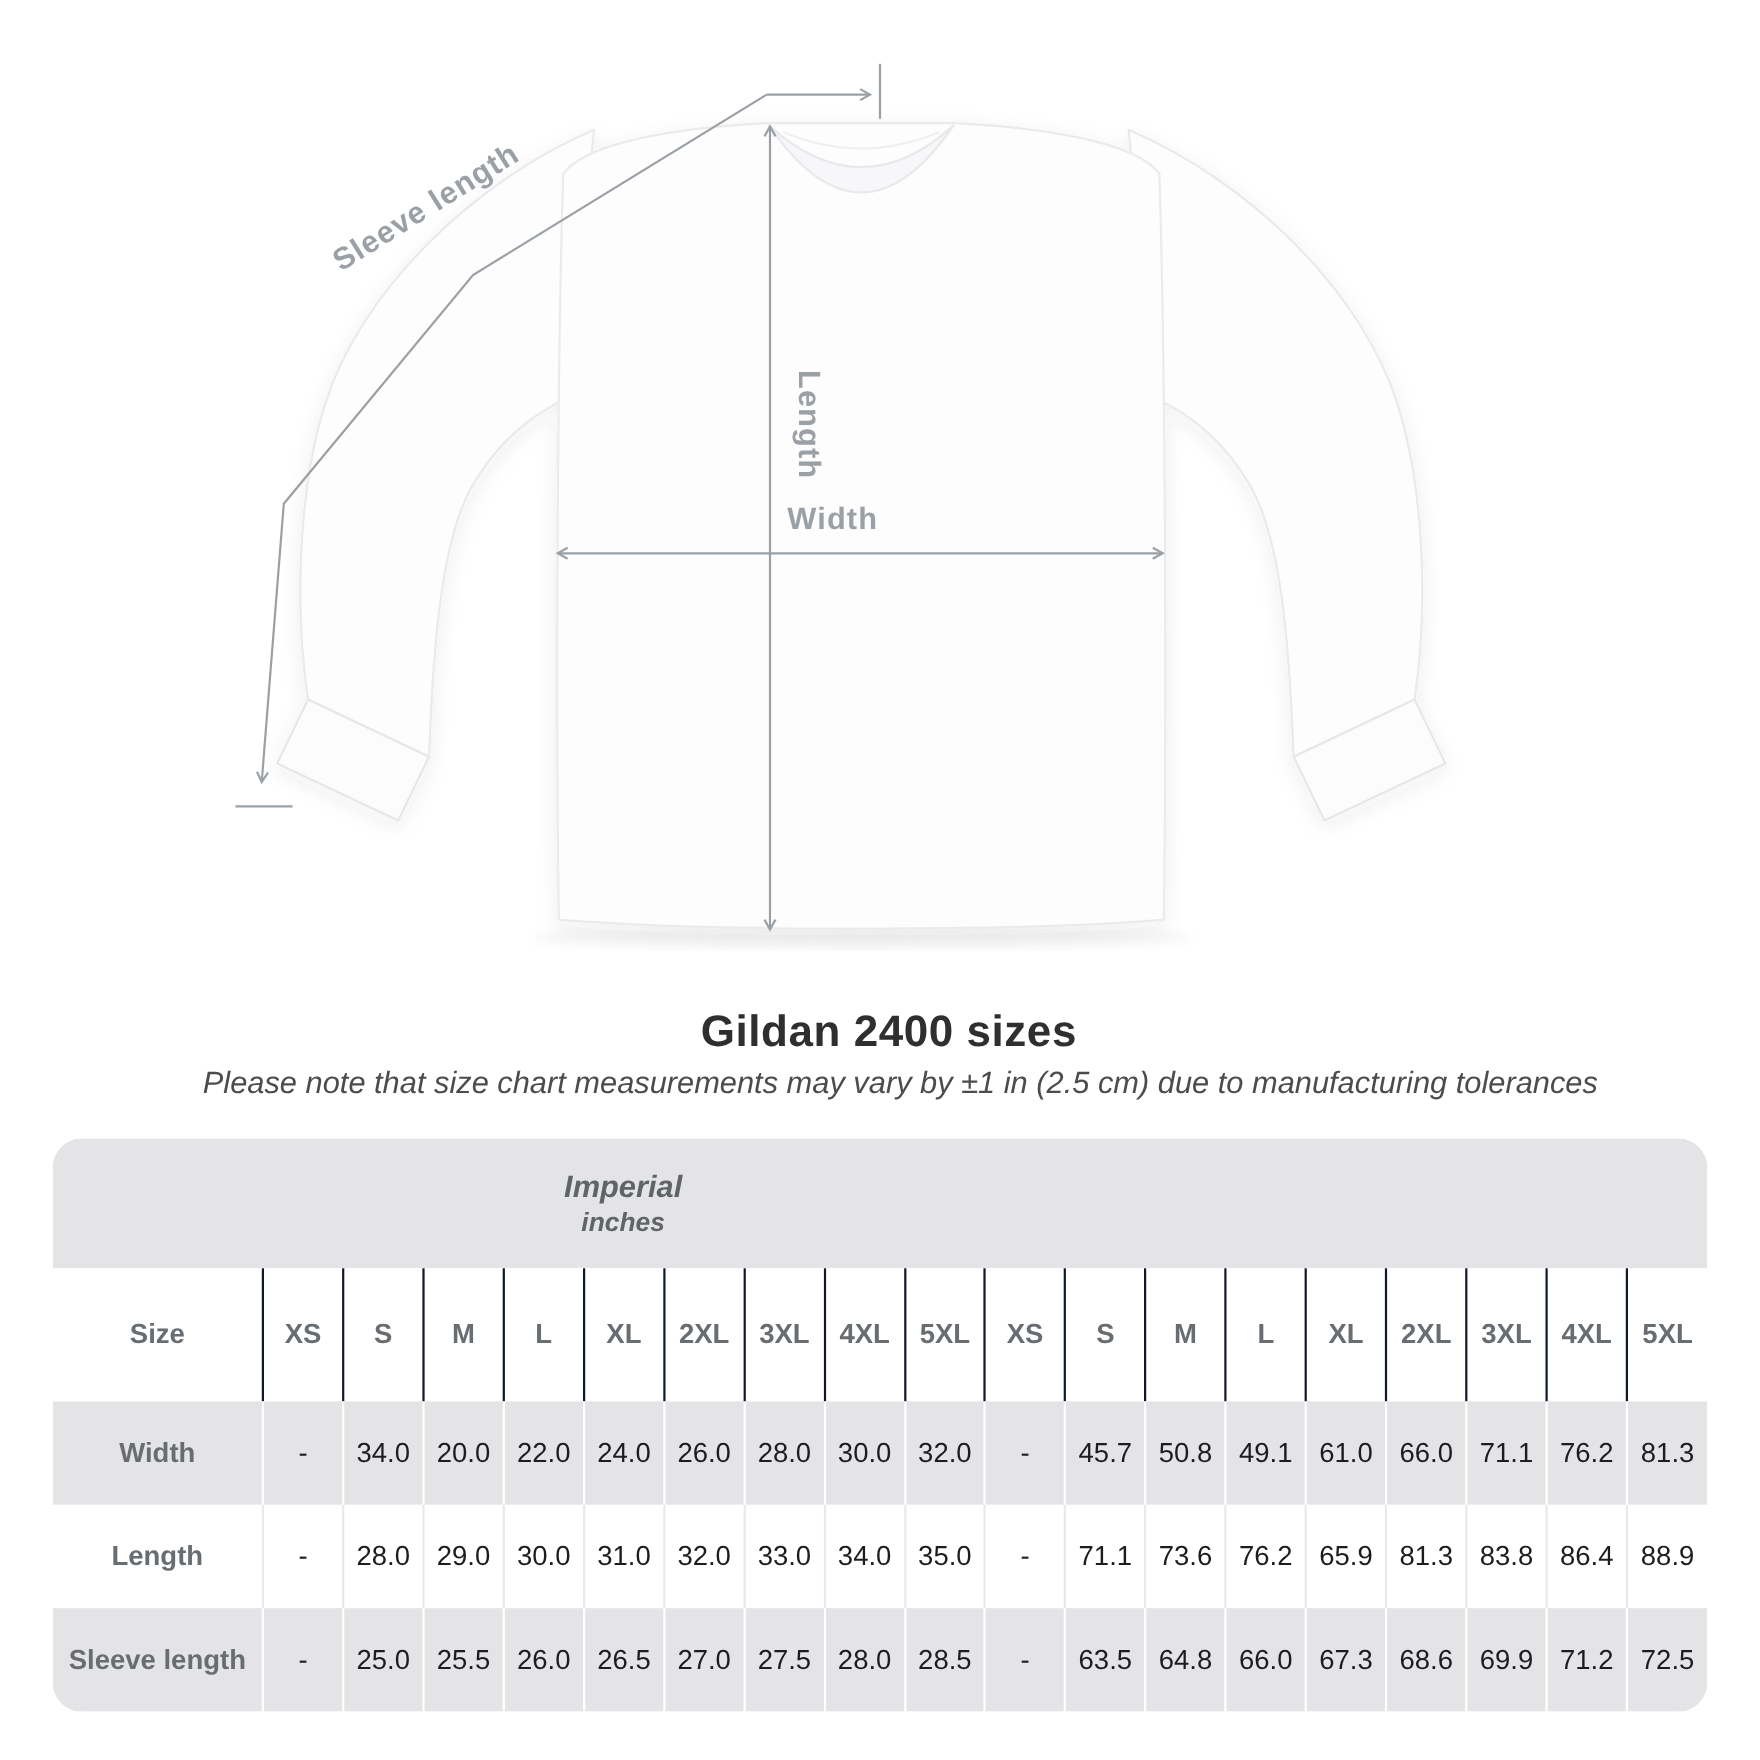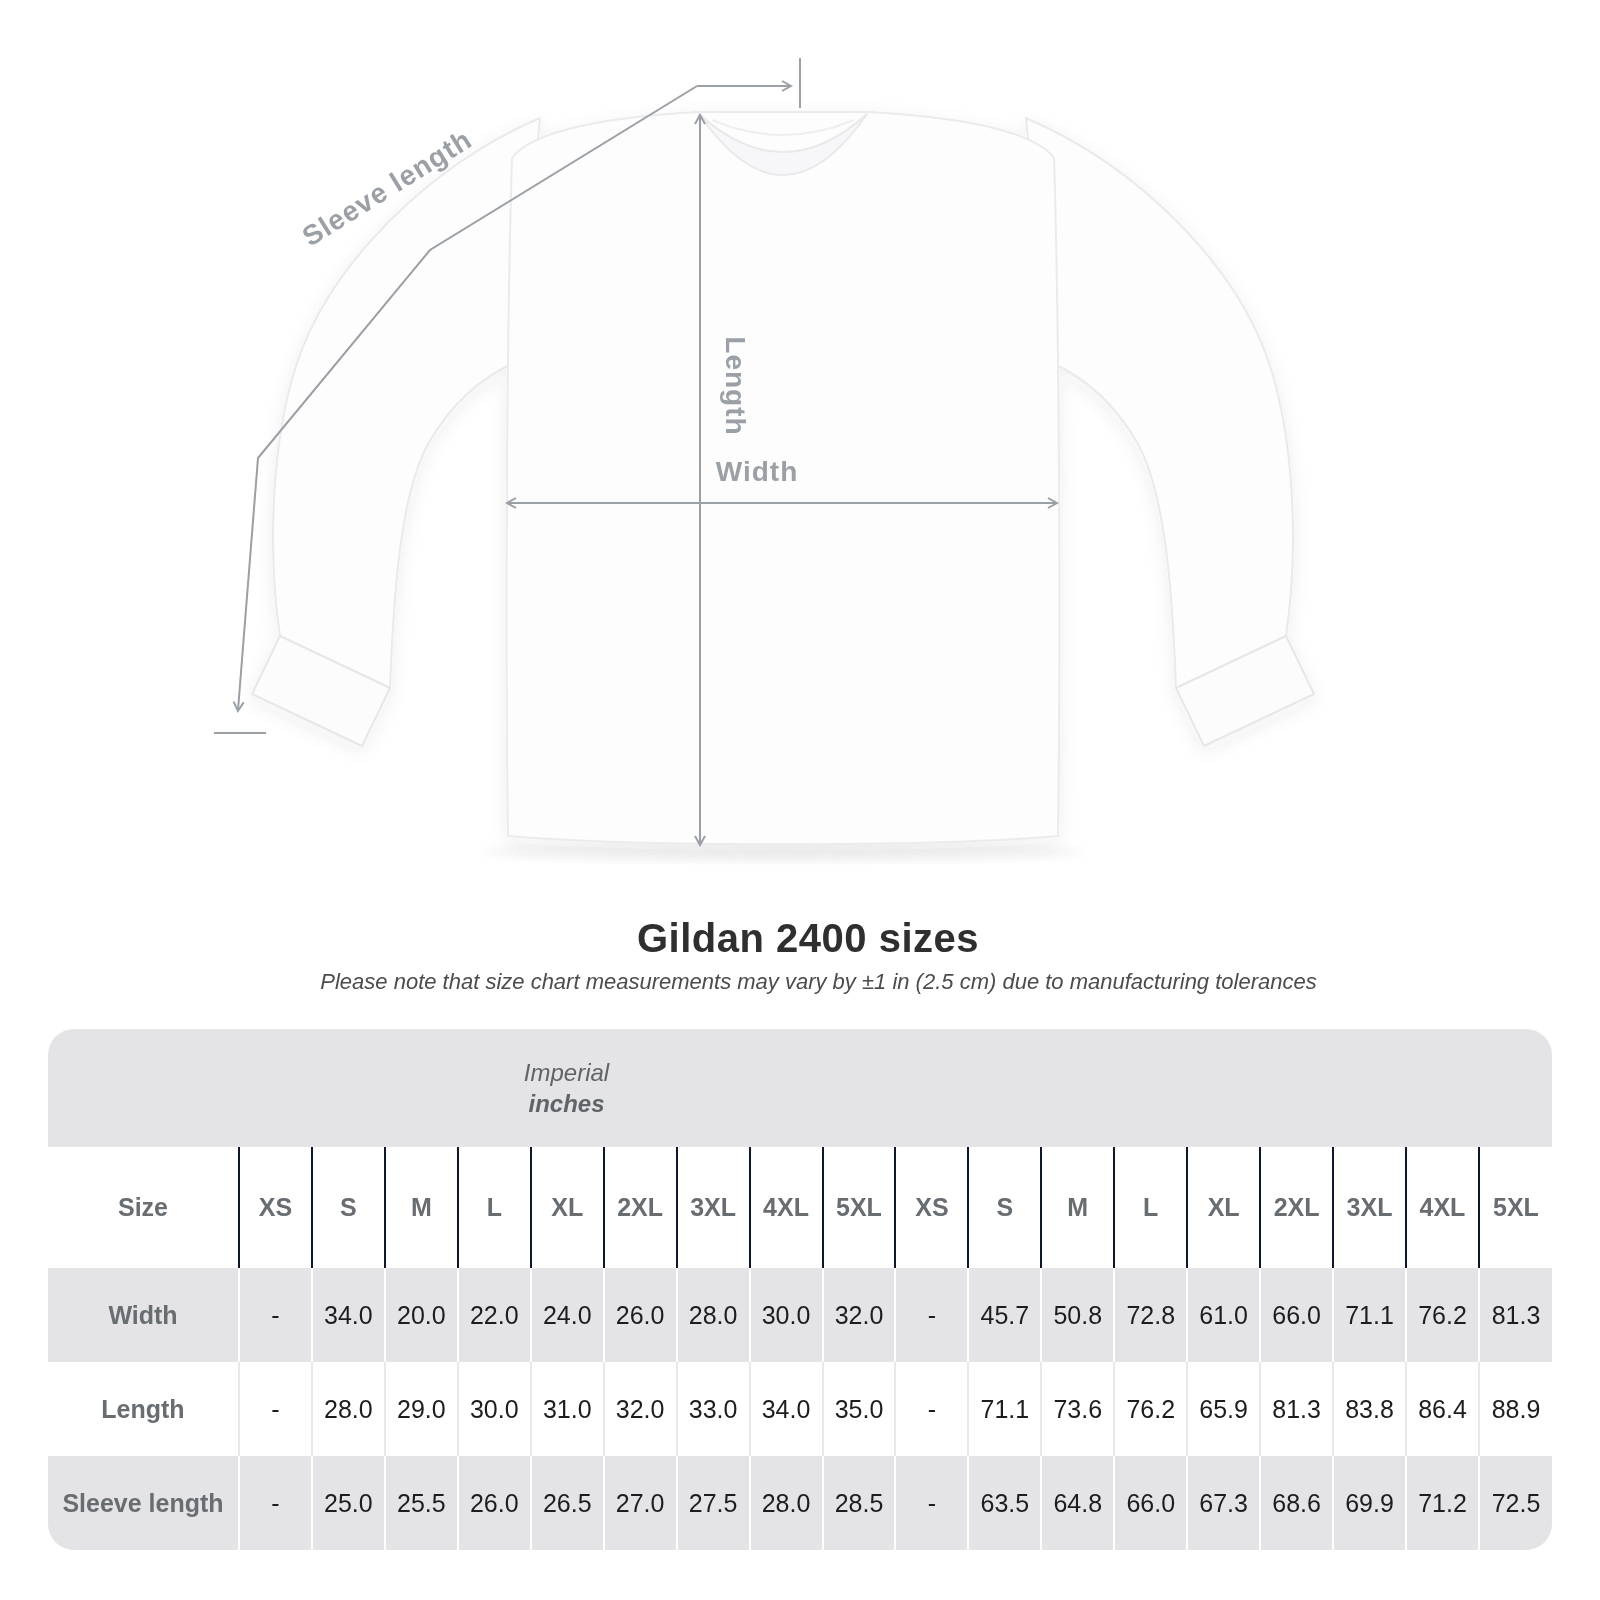--- a/index.html
+++ b/index.html
@@ -6,33 +6,33 @@
   .page{
     width:1600px;height:1600px;background:#ffffff;position:relative;
     font-family:"Liberation Sans", sans-serif;overflow:hidden;
   }
   .diagram{width:1600px;height:900px;}
   .title{
     text-align:center;font-size:40px;font-weight:bold;color:#2f2f2f;
     margin:16px 0 8px 16px;letter-spacing:0.5px;
   }
   .note{
-    text-align:center;font-style:italic;font-size:22px;color:#4c4c4c;
+    text-align:center;font-style:italic;font-size:28px;color:#4c4c4c;
     margin:0 0 34px 0;
     padding-left:37px;
   }
   .card{
     width:1504px;margin:0 auto;border-radius:26px;overflow:hidden;background:#ffffff;
   }
   .band{
     display:grid;grid-template-columns:190px 657px 657px;
     background:#e4e4e6;height:118px;
   }
   .group{display:flex;flex-direction:column;justify-content:center;align-items:center;gap:3px;}
-  .gname{font-size:24px;font-weight:normal;font-style:italic;color:#5f6469;}
+  .gname{font-size:28px;font-weight:bold;font-style:italic;color:#5f6469;}
   .gunit{font-size:24px;font-style:italic;color:#5f6469;font-weight:bold;}
   table{border-collapse:collapse;table-layout:fixed;width:100%;}
   th,td{text-align:center;vertical-align:middle;font-size:25px;padding:0;}
   thead tr{height:121px;background:#ffffff;}
   tbody tr{height:94px;}
   tbody tr:nth-child(odd){background:#e4e4e6;}
   tbody tr:nth-child(even){background:#ffffff;}
   .rowlabel{color:#686d72;font-weight:bold;width:190px;}
   th{color:#686d72;font-weight:bold;}
   td.val{color:#1d1d1f;font-weight:normal;}
@@ -139,21 +139,21 @@
             <td class="val">20.0</td>
             <td class="val">22.0</td>
             <td class="val">24.0</td>
             <td class="val">26.0</td>
             <td class="val">28.0</td>
             <td class="val">30.0</td>
             <td class="val">32.0</td>
             <td class="val">-</td>
             <td class="val">45.7</td>
             <td class="val">50.8</td>
-            <td class="val">72.8</td>
+            <td class="val">49.1</td>
             <td class="val">61.0</td>
             <td class="val">66.0</td>
             <td class="val">71.1</td>
             <td class="val">76.2</td>
             <td class="val">81.3</td>
           </tr>
           <tr>
             <td class="rowlabel">Length</td>
             <td class="val">-</td>
             <td class="val">28.0</td>

